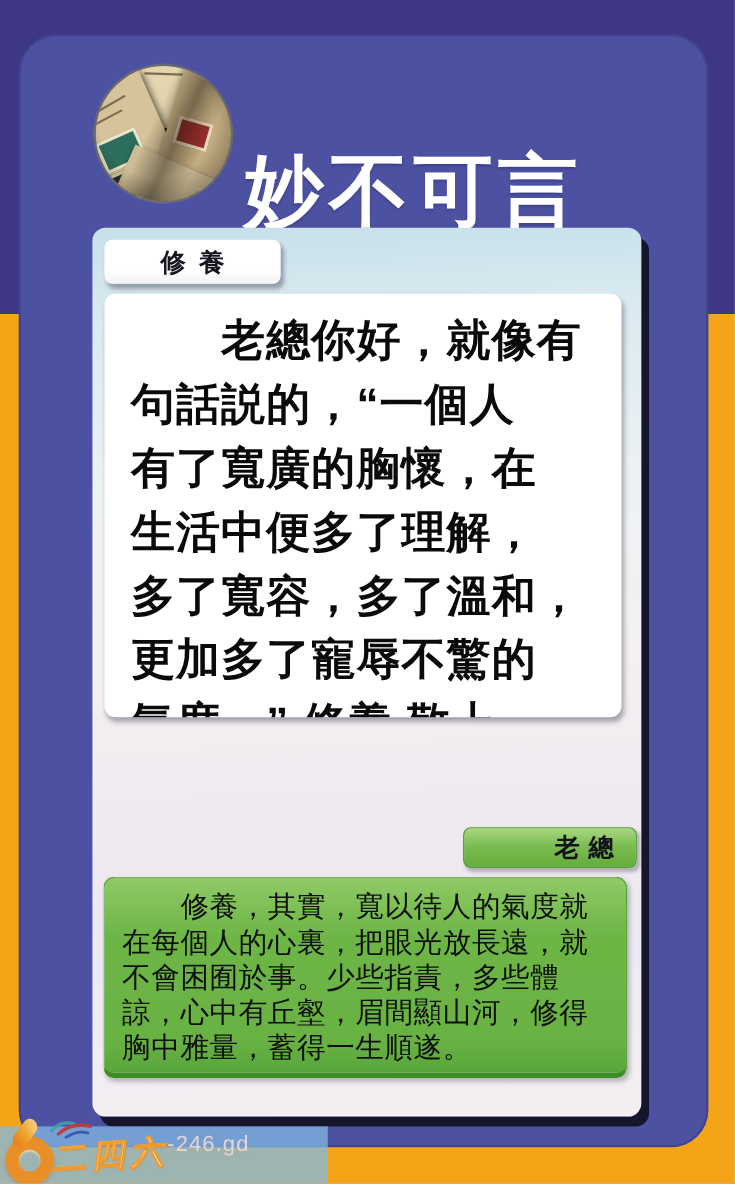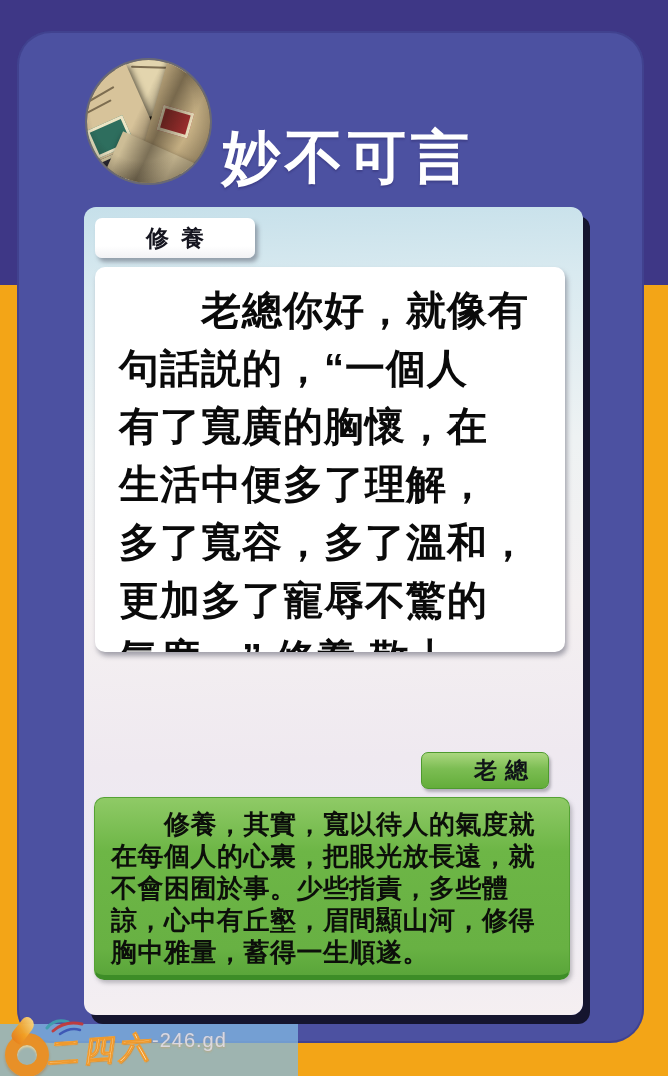--- a/index.html
+++ b/index.html
@@ -29,21 +29,21 @@
   .stamp.red{left:8px;top:58px;width:26px;height:20px;background:#9e2e2e;border:3px solid #e7dcba;}
   .scribble{position:absolute;height:2px;background:#7d6d50;border-radius:2px;}
   .s1{left:14px;top:18px;width:40px;transform:rotate(-6deg);}
   .s2{left:12px;top:28px;width:34px;transform:rotate(-4deg);}
   .s3{left:16px;top:20px;width:36px;transform:rotate(10deg);}
   .avatar .shade{position:absolute;inset:0;border-radius:50%;
     background:radial-gradient(circle at 45% 40%,transparent 52%,rgba(20,14,8,.55) 95%),
                linear-gradient(115deg,transparent 42%,rgba(25,18,10,.45) 58%,transparent 74%);}
   .page-title{
     position:absolute;left:205px;top:54px;width:400px;
-    font-size:58px;font-weight:700;color:#ffffff;letter-spacing:5px;line-height:1.15;
+    font-size:72px;font-weight:700;color:#ffffff;letter-spacing:5px;line-height:1.15;
     text-shadow:0 2px 2px rgba(40,35,95,.35);white-space:nowrap;
   }
   .inner-card{
     position:absolute;left:67px;top:176px;width:499px;height:808px;border-radius:12px;
     background:linear-gradient(178deg,#c6e0ea 0%,#d9eaf0 10%,#eef2f3 30%,#f4f0f1 50%,#efe9f0 68%,#eceaf4 82%,#f5eff1 100%);
     box-shadow:7px 9px 0 #15152e;
   }
   .sender-tab{
     position:absolute;left:11px;top:11px;width:160px;height:40px;border-radius:7px;
     background:linear-gradient(180deg,#ffffff 70%,#f2f2f4);
@@ -54,36 +54,36 @@
   .white-bubble{
     position:absolute;left:11px;top:60px;width:470px;height:385px;border-radius:10px;
     background:#ffffff;box-shadow:2px 4px 5px rgba(110,110,125,.6);
     box-sizing:border-box;padding:14px 24px 0 24px;overflow:hidden;
   }
   .white-bubble p{
     margin:0;font-size:40px;line-height:58px;font-weight:700;color:#0a0a0a;
     letter-spacing:1px;white-space:pre-line;
   }
   .receiver-tab{
-    position:absolute;left:337px;top:545px;width:128px;height:37px;border-radius:7px;
+    position:absolute;left:337px;top:545px;width:158px;height:37px;border-radius:7px;
     background:linear-gradient(180deg,#abd77f,#7cbd53 45%,#63ad3a);
     border:1px solid #4e9a2e;box-sizing:border-box;
     box-shadow:2px 3px 3px rgba(90,90,100,.4);
     display:flex;align-items:center;justify-content:flex-end;padding-right:12px;
     font-size:23px;font-weight:700;color:#101418;letter-spacing:8px;
   }
   .green-bubble{
     position:absolute;left:10px;top:590px;width:476px;height:183px;border-radius:10px;
     background:linear-gradient(180deg,#8fca66,#6db646 30%,#68b143 85%,#5aa63a);
     border:1px solid #55a234;border-bottom:5px solid #3d8d27;box-sizing:border-box;
     box-shadow:2px 3px 4px rgba(80,80,90,.35);
     padding:10px 16px 0 16px;overflow:hidden;
   }
   .green-bubble p{
-    margin:0;font-size:26px;line-height:32px;font-weight:700;color:#0c0f0a;
+    margin:0;font-size:26px;line-height:32px;font-weight:400;color:#0c0f0a;
     letter-spacing:.5px;white-space:pre-line;
   }
   
   .watermark{
     position:absolute;left:0;top:1024px;width:298px;height:52px;
     background:rgba(130,185,228,.75);z-index:5;
   }
   .wm-ring{
     position:absolute;left:5px;top:9px;width:20px;height:20px;border-radius:50%;
     border:12px solid #ef8e1c;opacity:.92;

